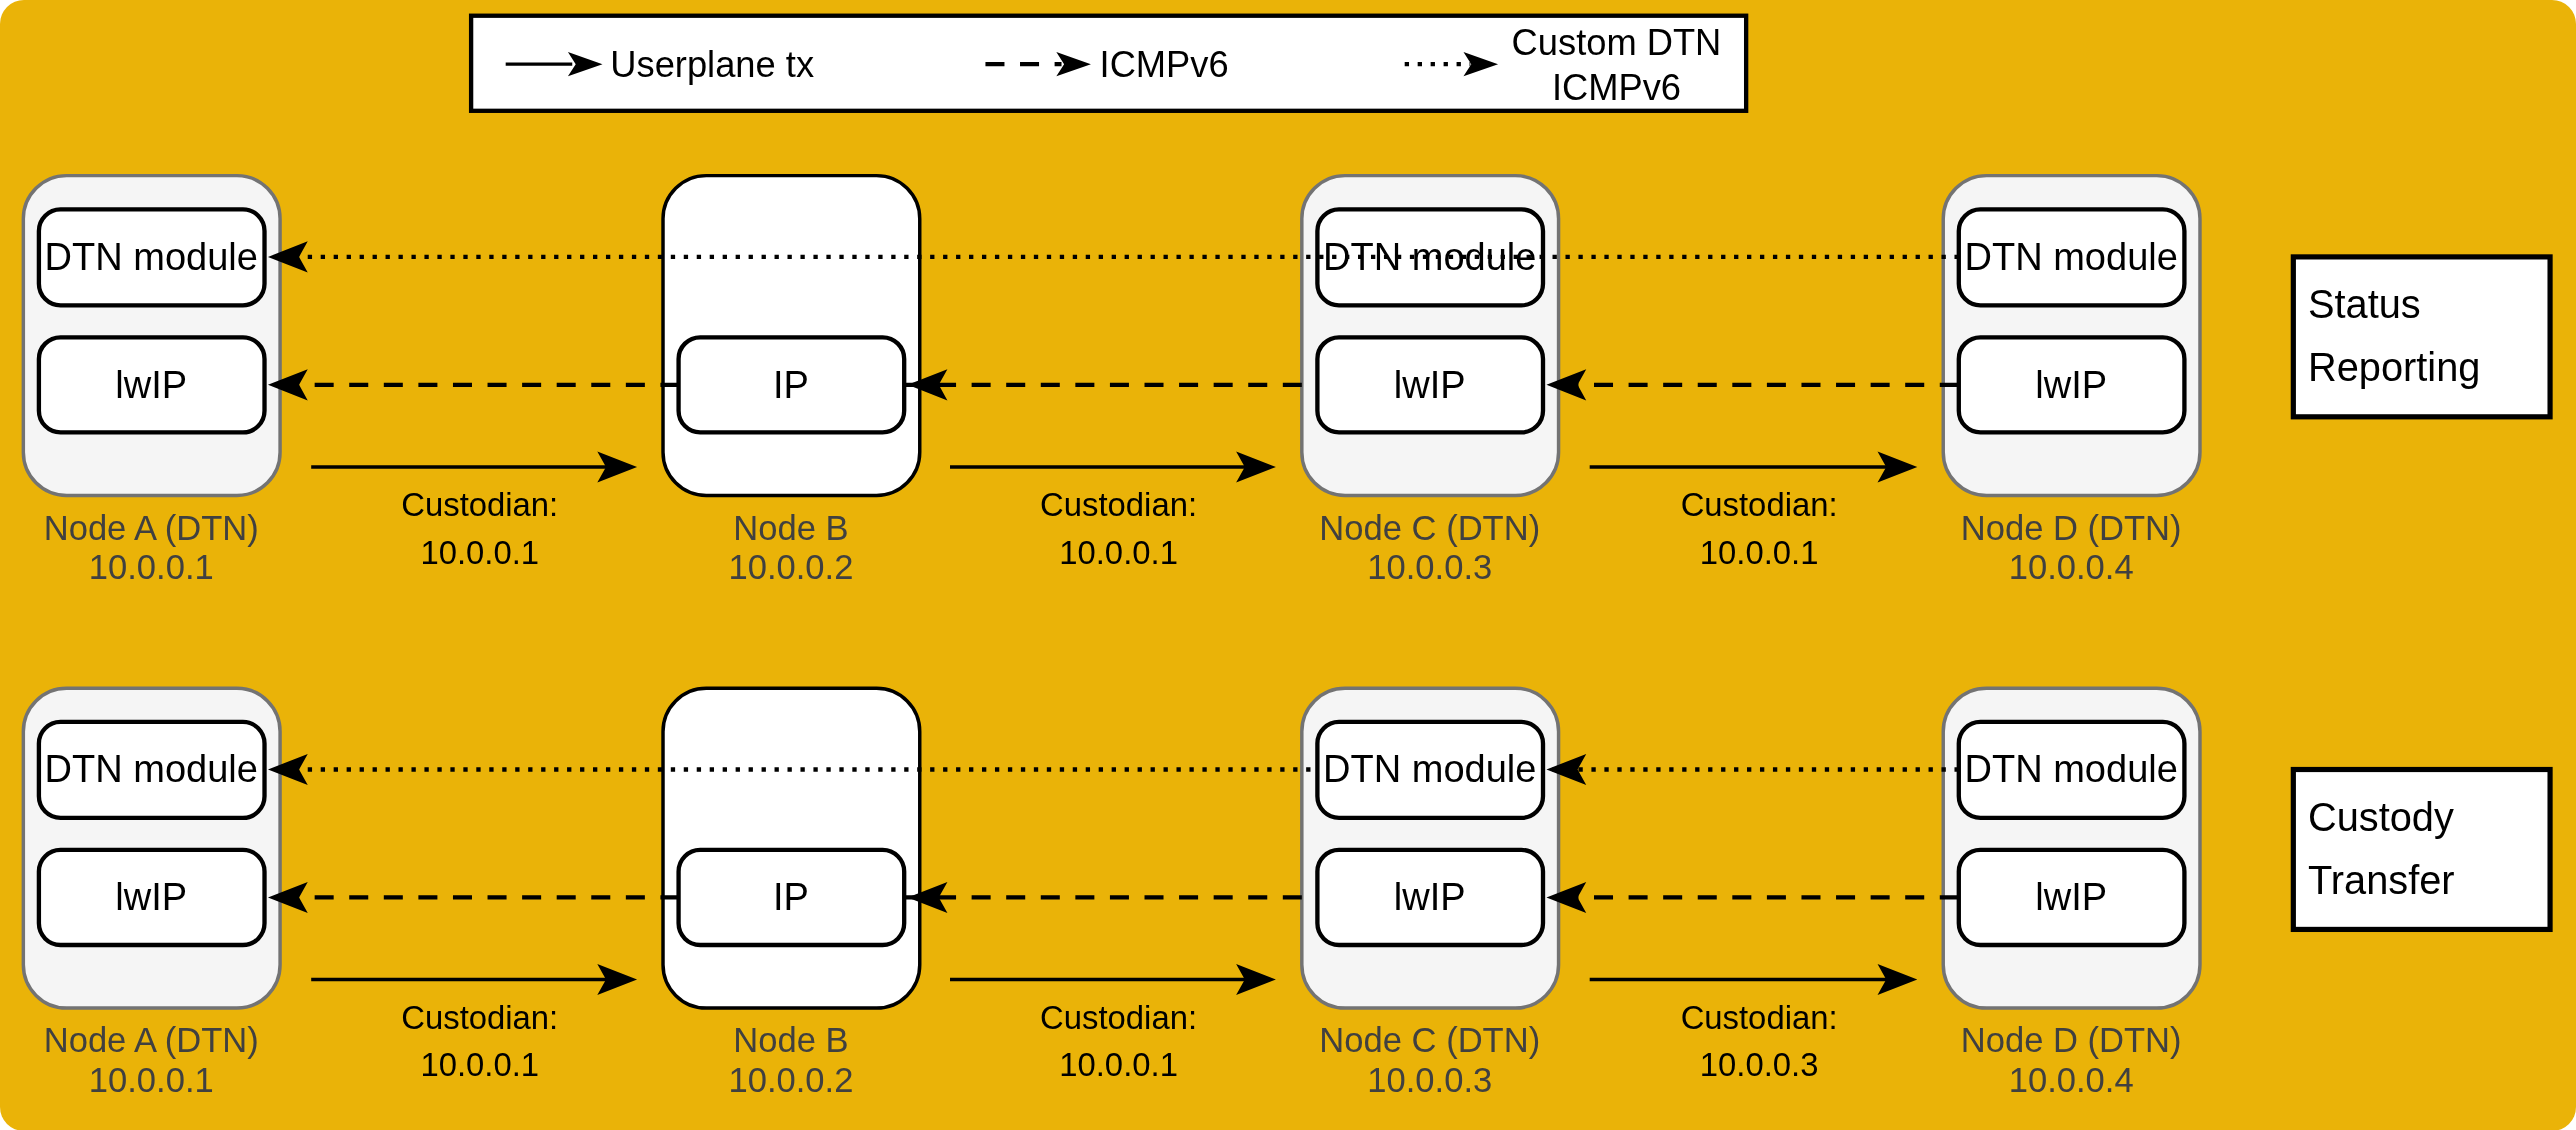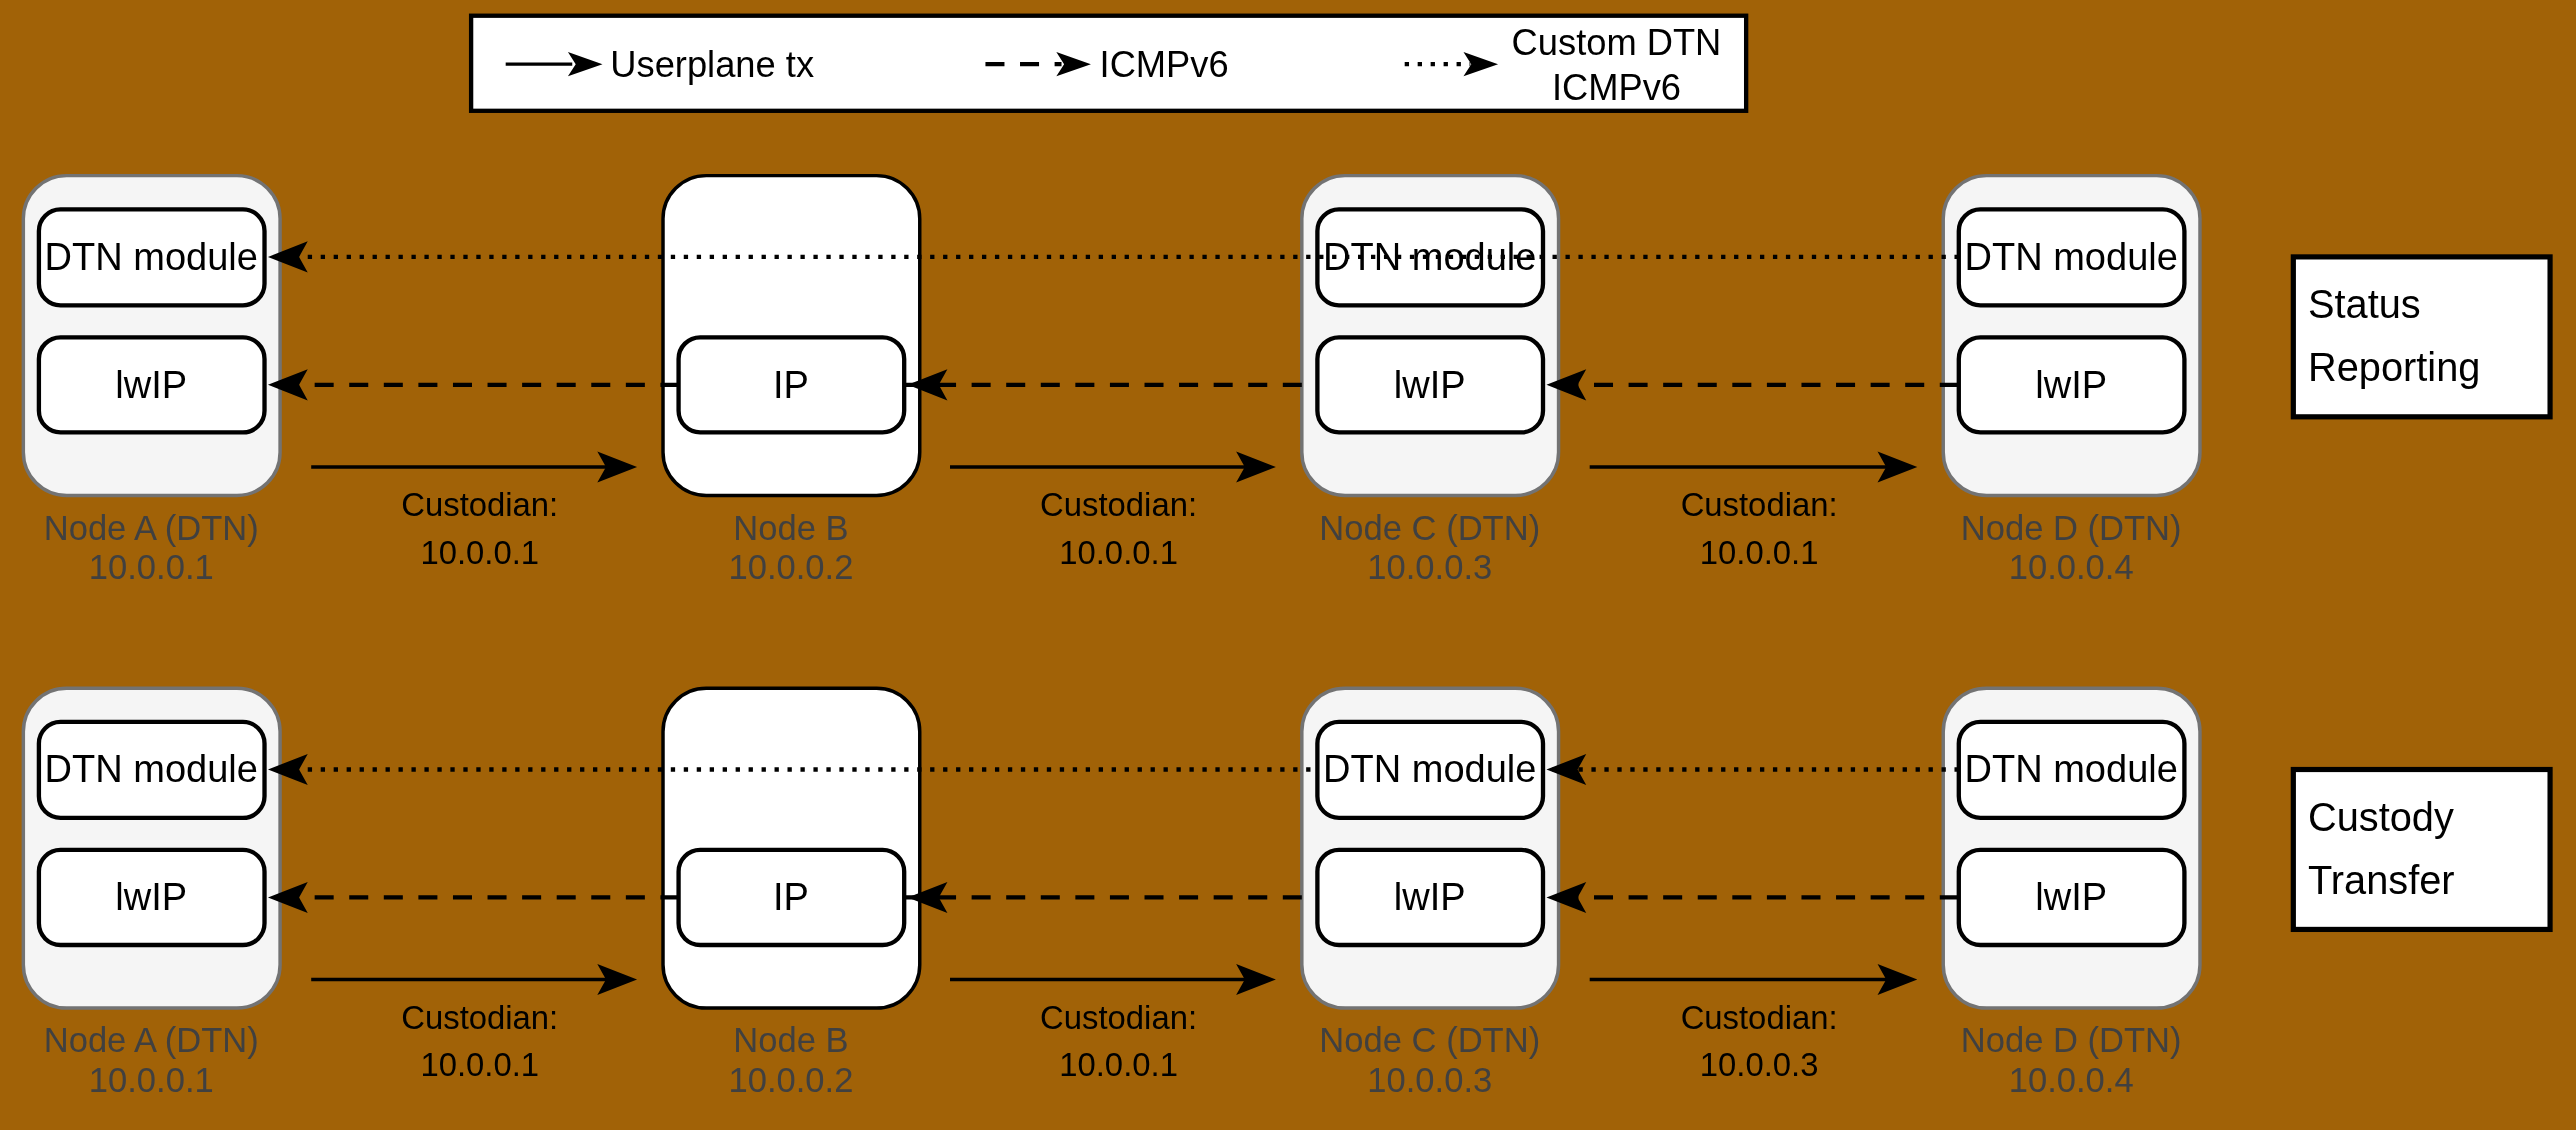--- a/index.html
+++ b/index.html
@@ -1,16 +1,16 @@
 <!DOCTYPE html>
 <html style="font-size:14px"><head>
 <meta charset="utf-8">
 <style>
   html,body{margin:0;padding:0;background:#ffffff;}
-  .stage{width:2576px;height:1131px;position:relative;background:#a16207;}
+  .stage{width:2576px;height:1131px;position:relative;background:#eab308;border-radius:24px;}
   svg{display:block;}
   text{font-family:"Liberation Sans","DejaVu Sans",sans-serif;fill:#000000;}
   .module-text{font-size:44px;}
   .node-name{font-size:40px;fill:#404040;}
   .custodian{font-size:38px;fill:#000000;}
   .legend-text{font-size:42px;}
   .side-text{font-size:46px;}
   .outer-dtn{fill:#f5f5f5;stroke:#737373;stroke-width:4;}
   .outer-plain{fill:#ffffff;stroke:#000000;stroke-width:4;}
   .inner-box{fill:#ffffff;stroke:#000000;stroke-width:5;}

